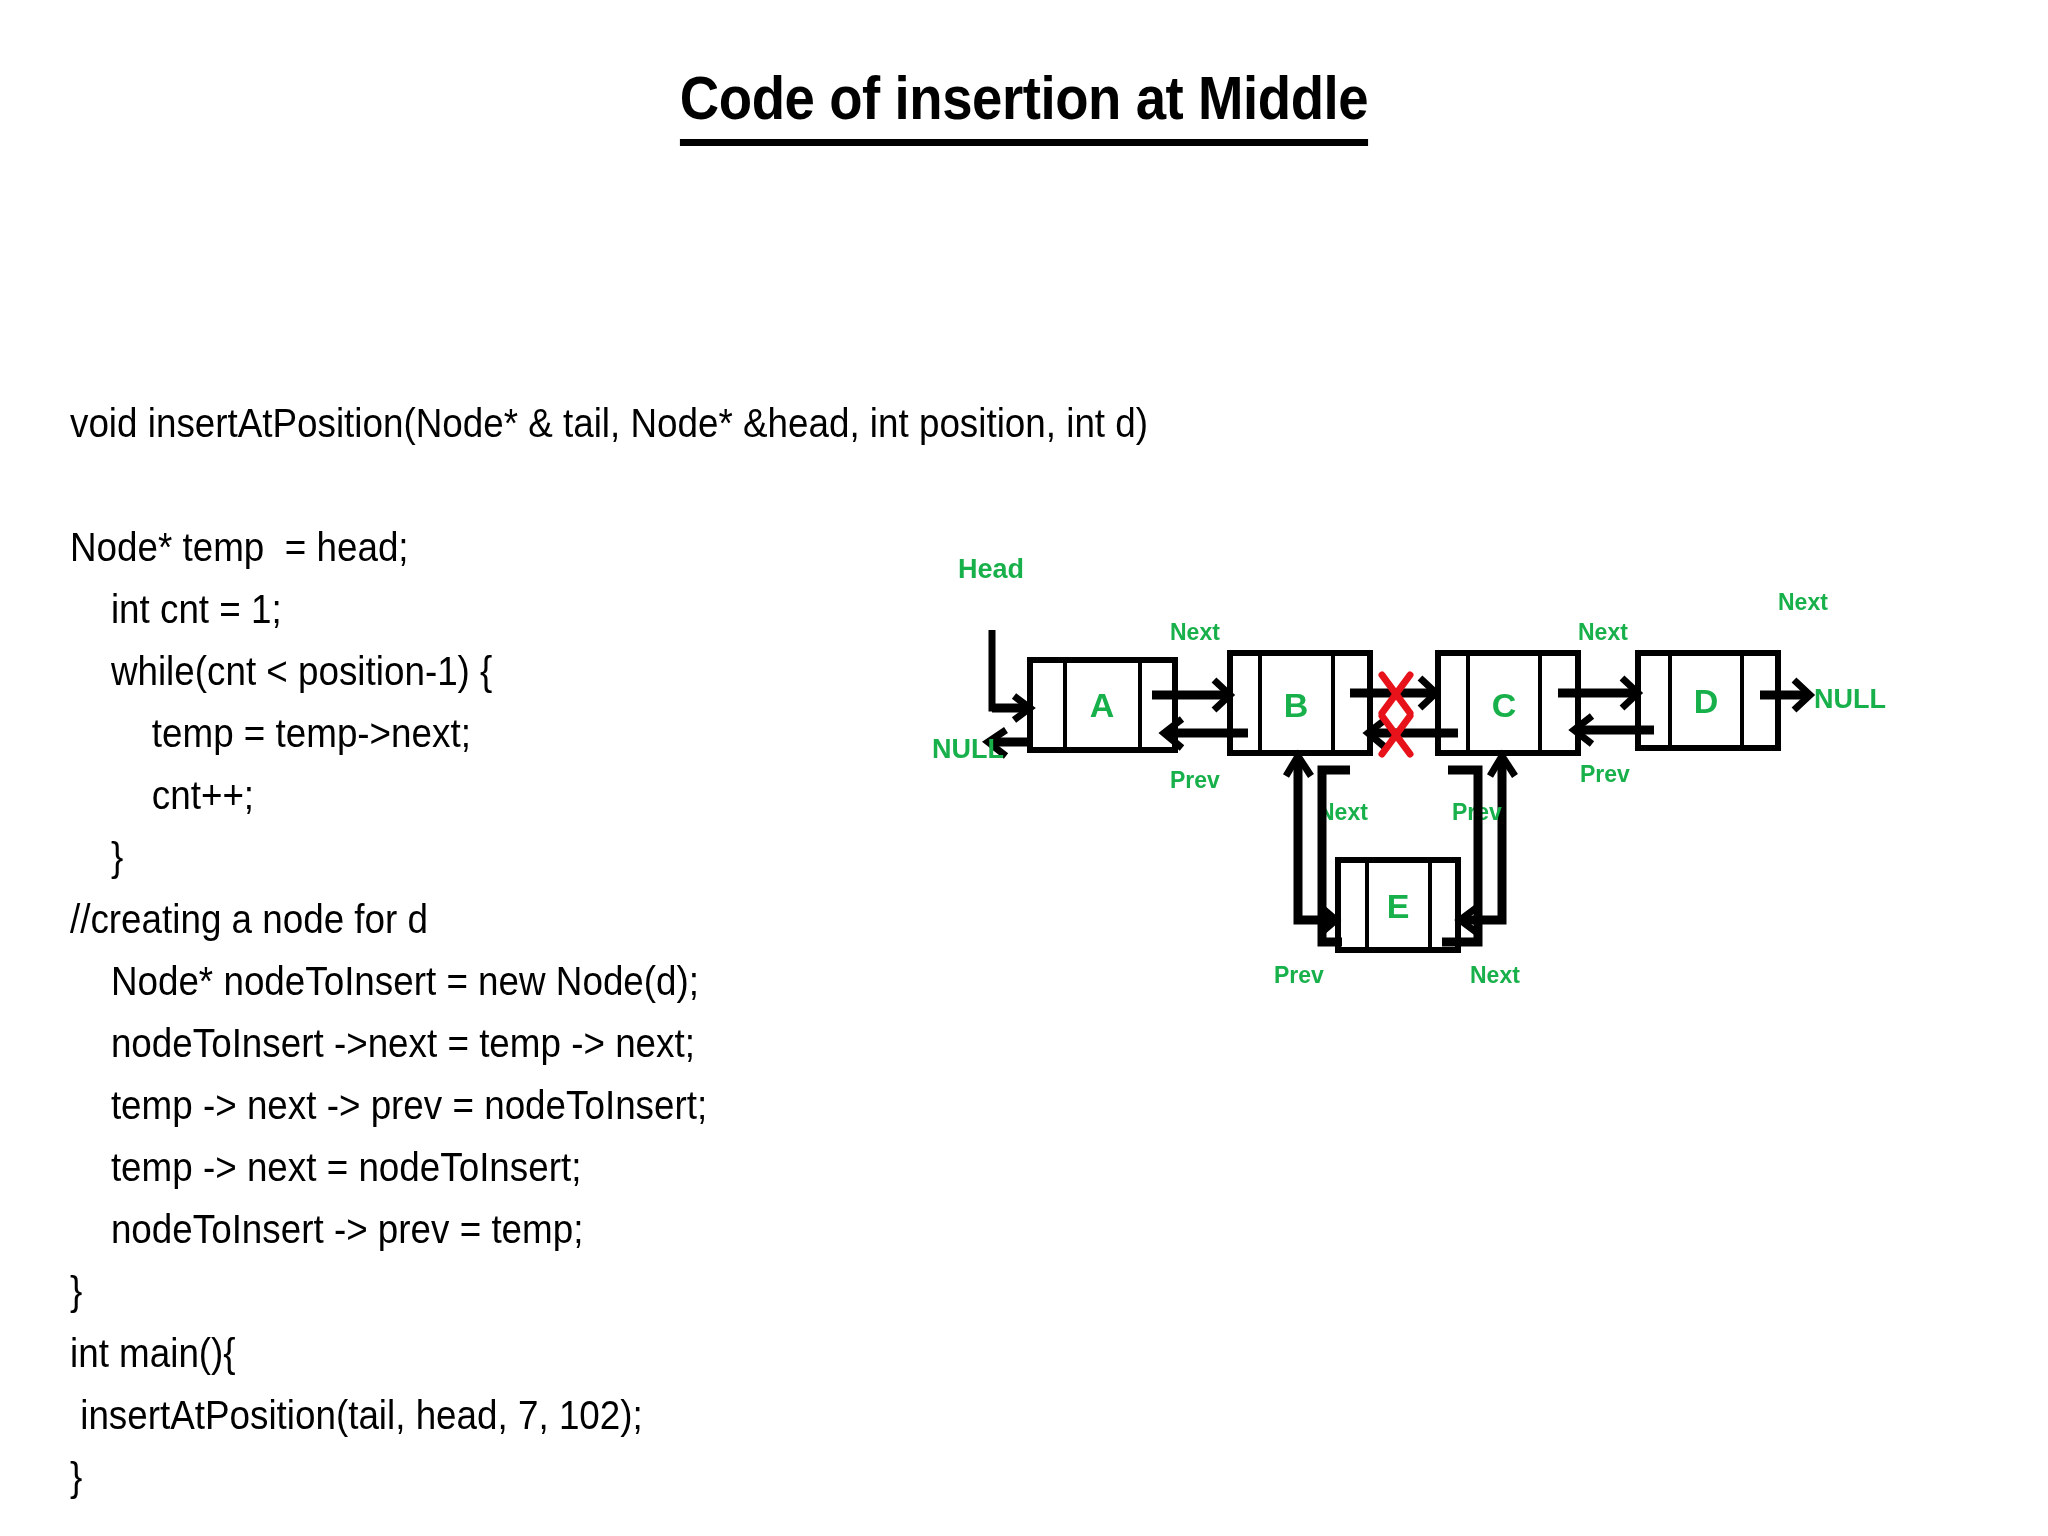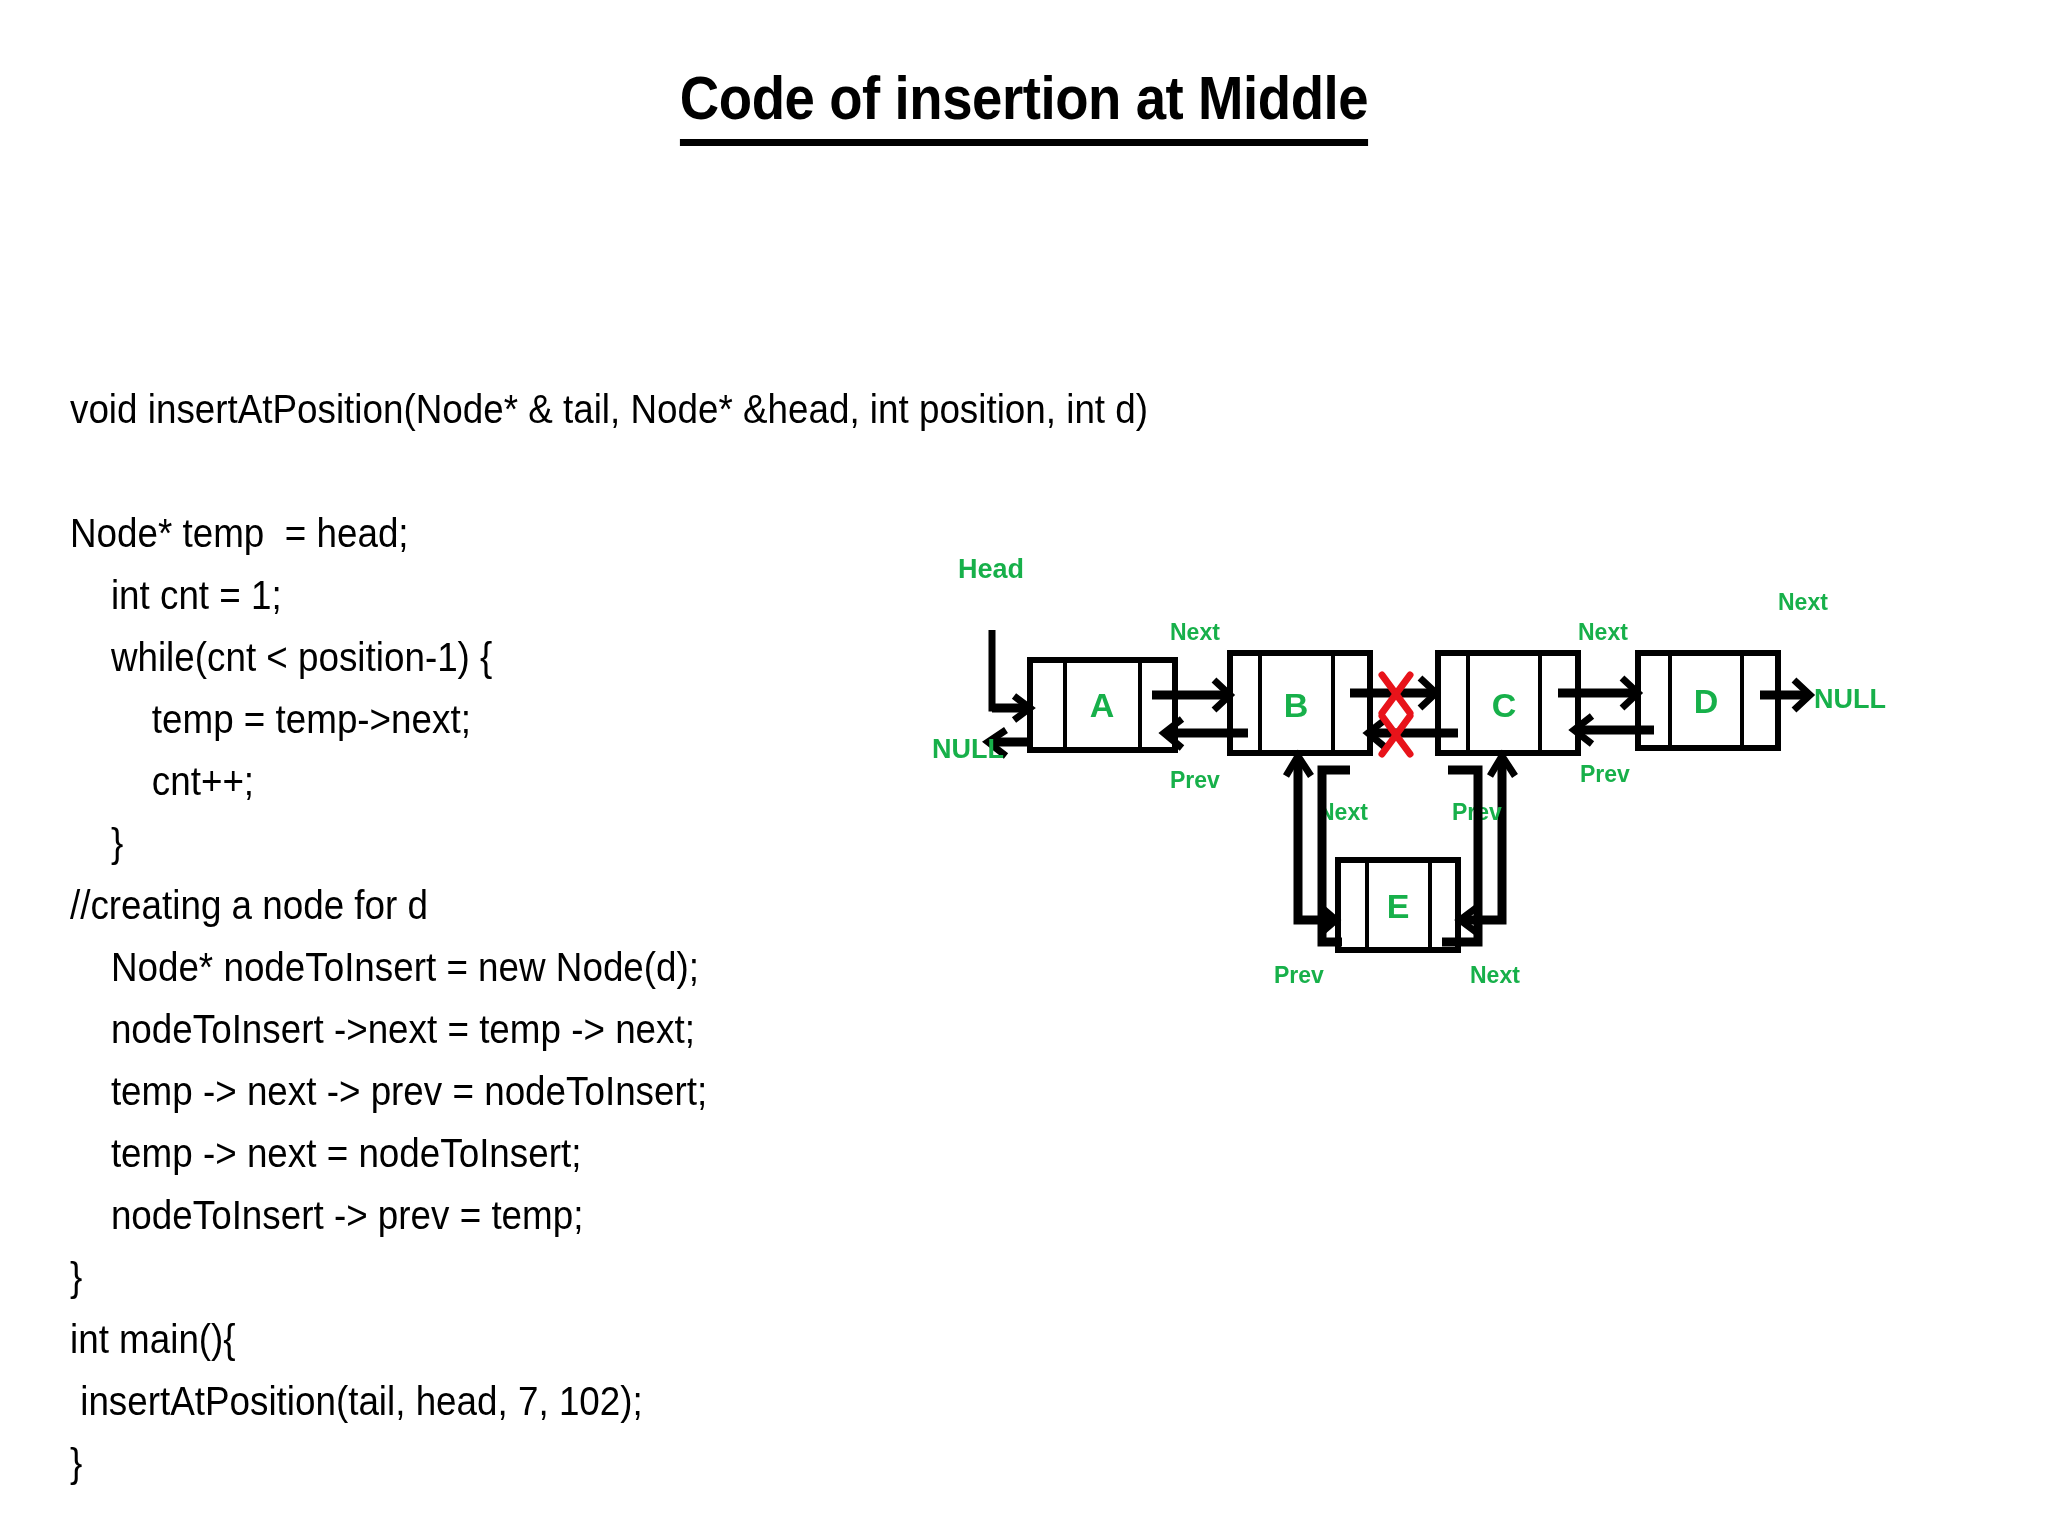--- a/index.html
+++ b/index.html
@@ -19,21 +19,21 @@
     transform:scaleX(0.88);transform-origin:center top;
   }
   .title span{
     display:inline-block;
     border-bottom:7px solid #000;
     padding-bottom:6px;
   }
 
   
   .code{
-    position:absolute;left:70px;top:378px;width:1020px;
+    position:absolute;left:70px;top:392px;width:1020px;
     color:#000;
   }
   .code-line{
     font-size:40px;line-height:62px;white-space:pre;
     transform:scaleX(0.92);transform-origin:left center;
     height:62px;
   }
   .code-line.gap{height:62px;}
 
   

